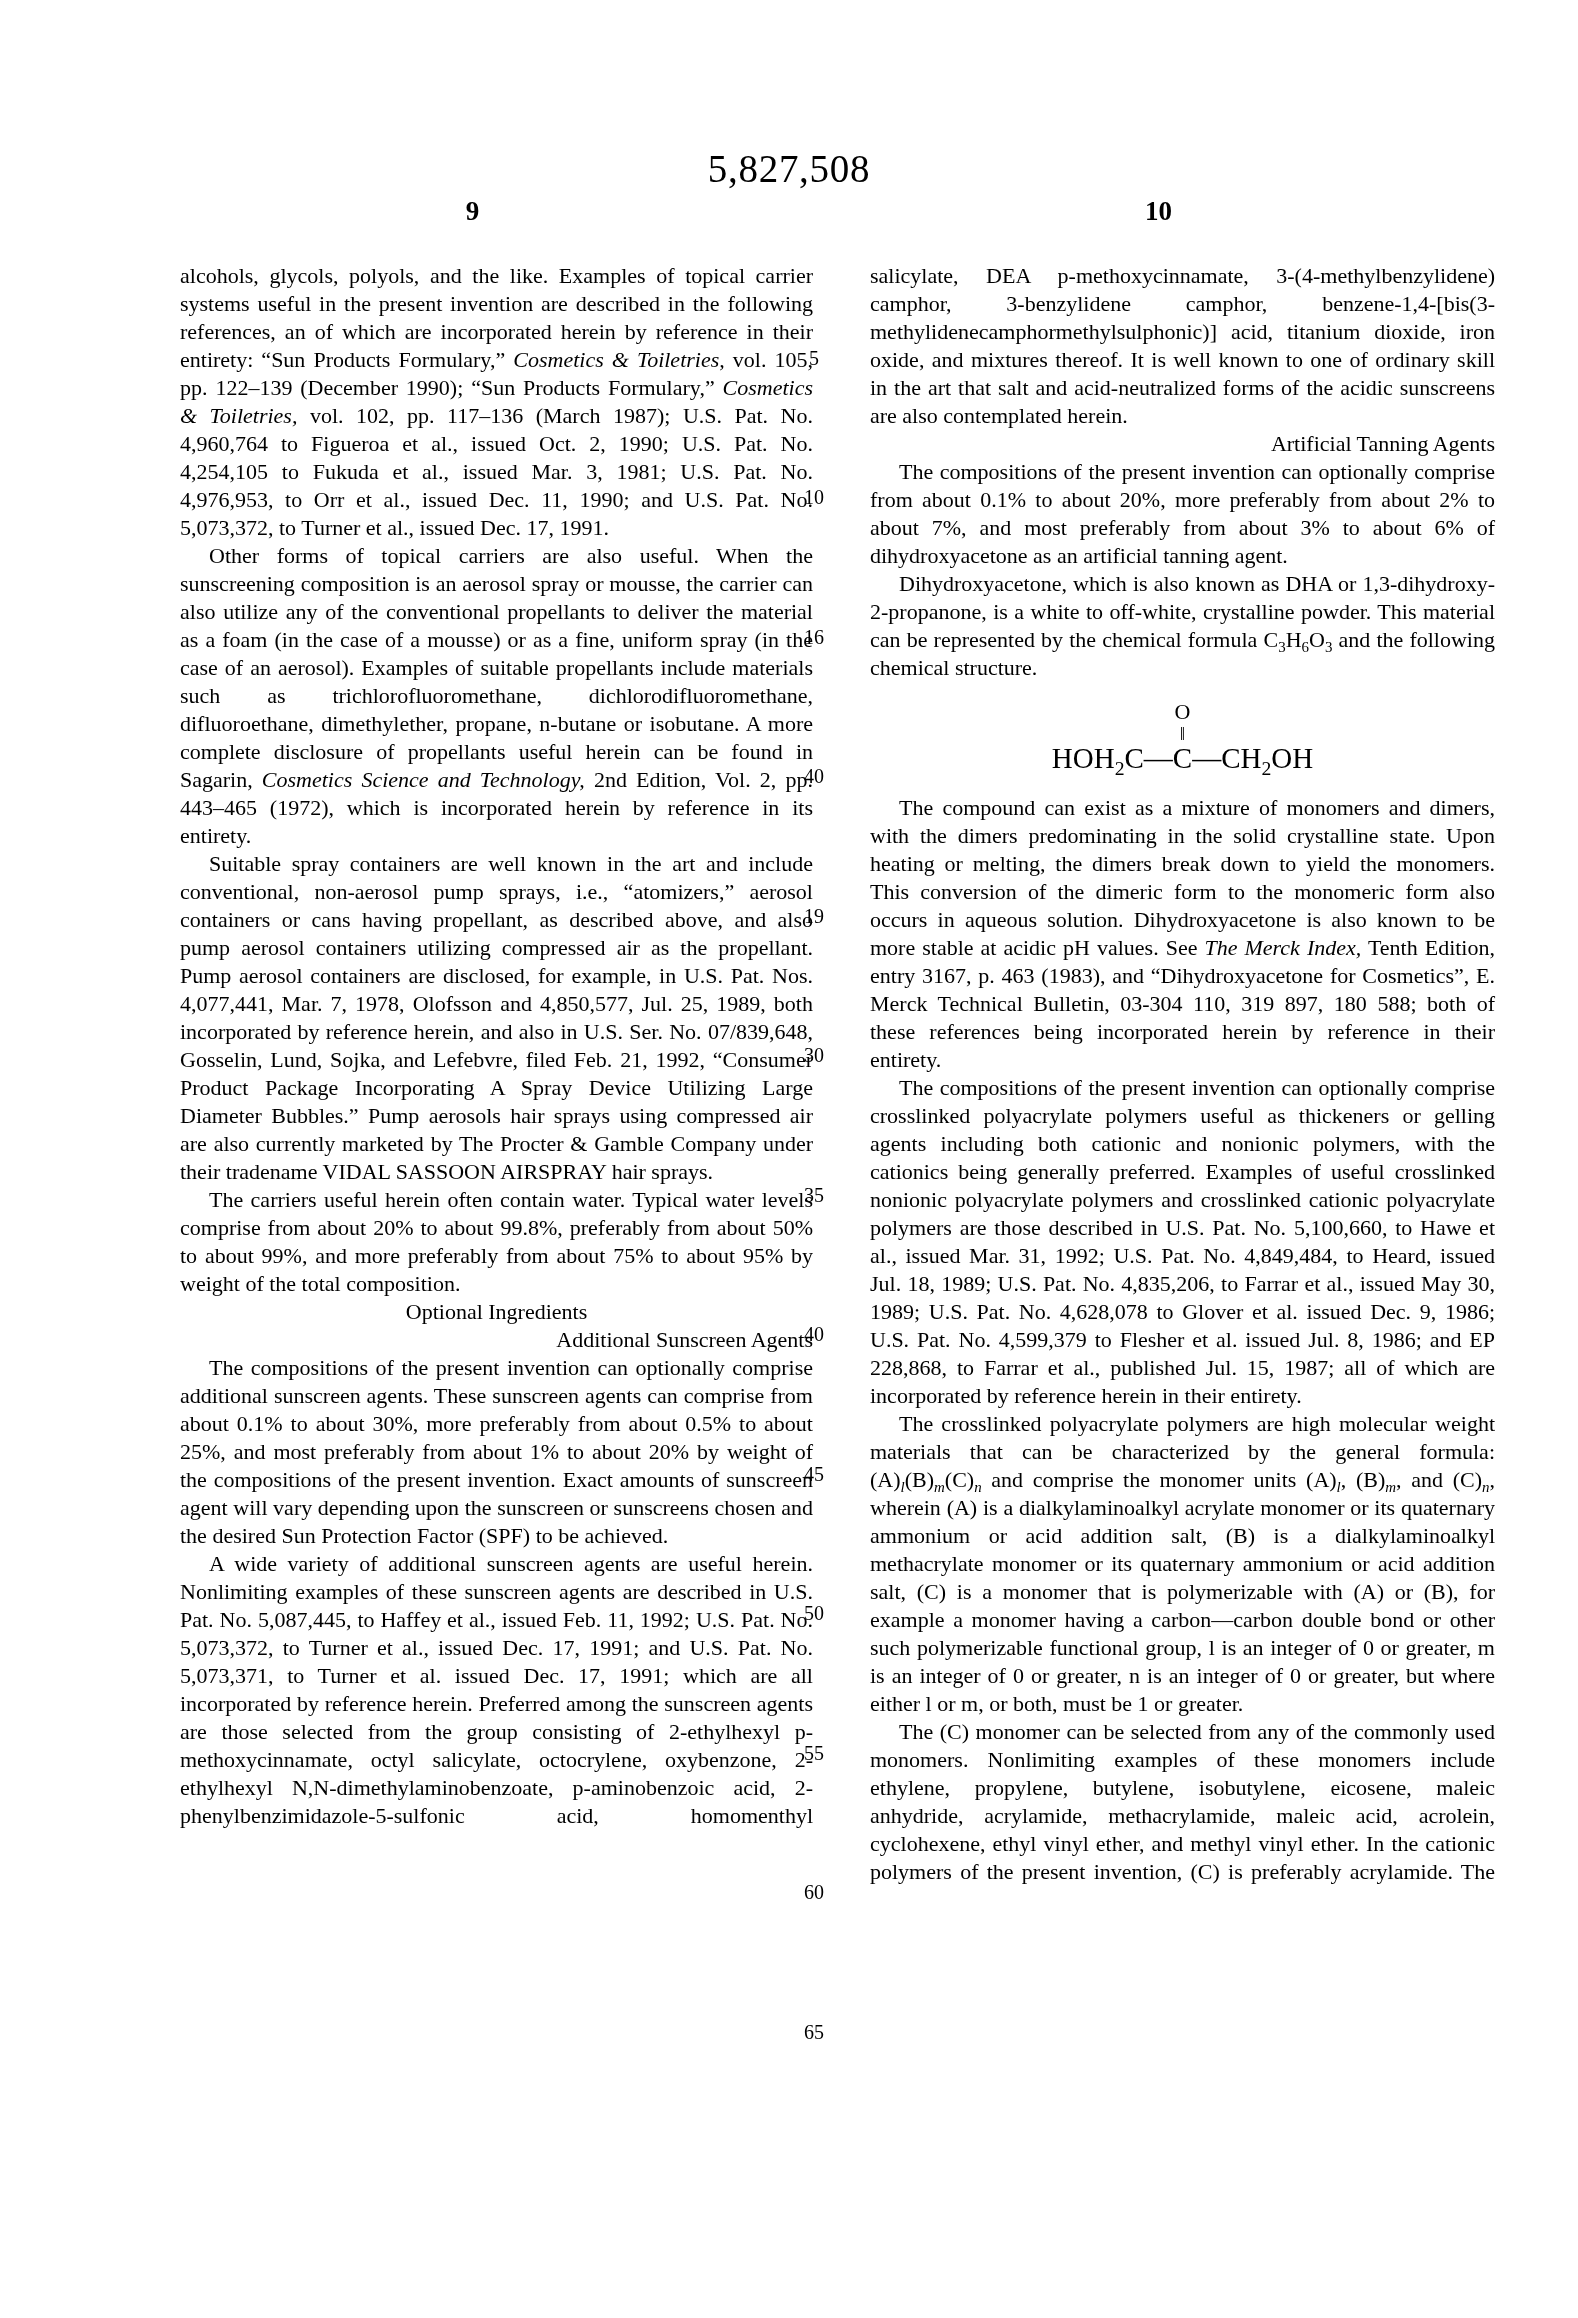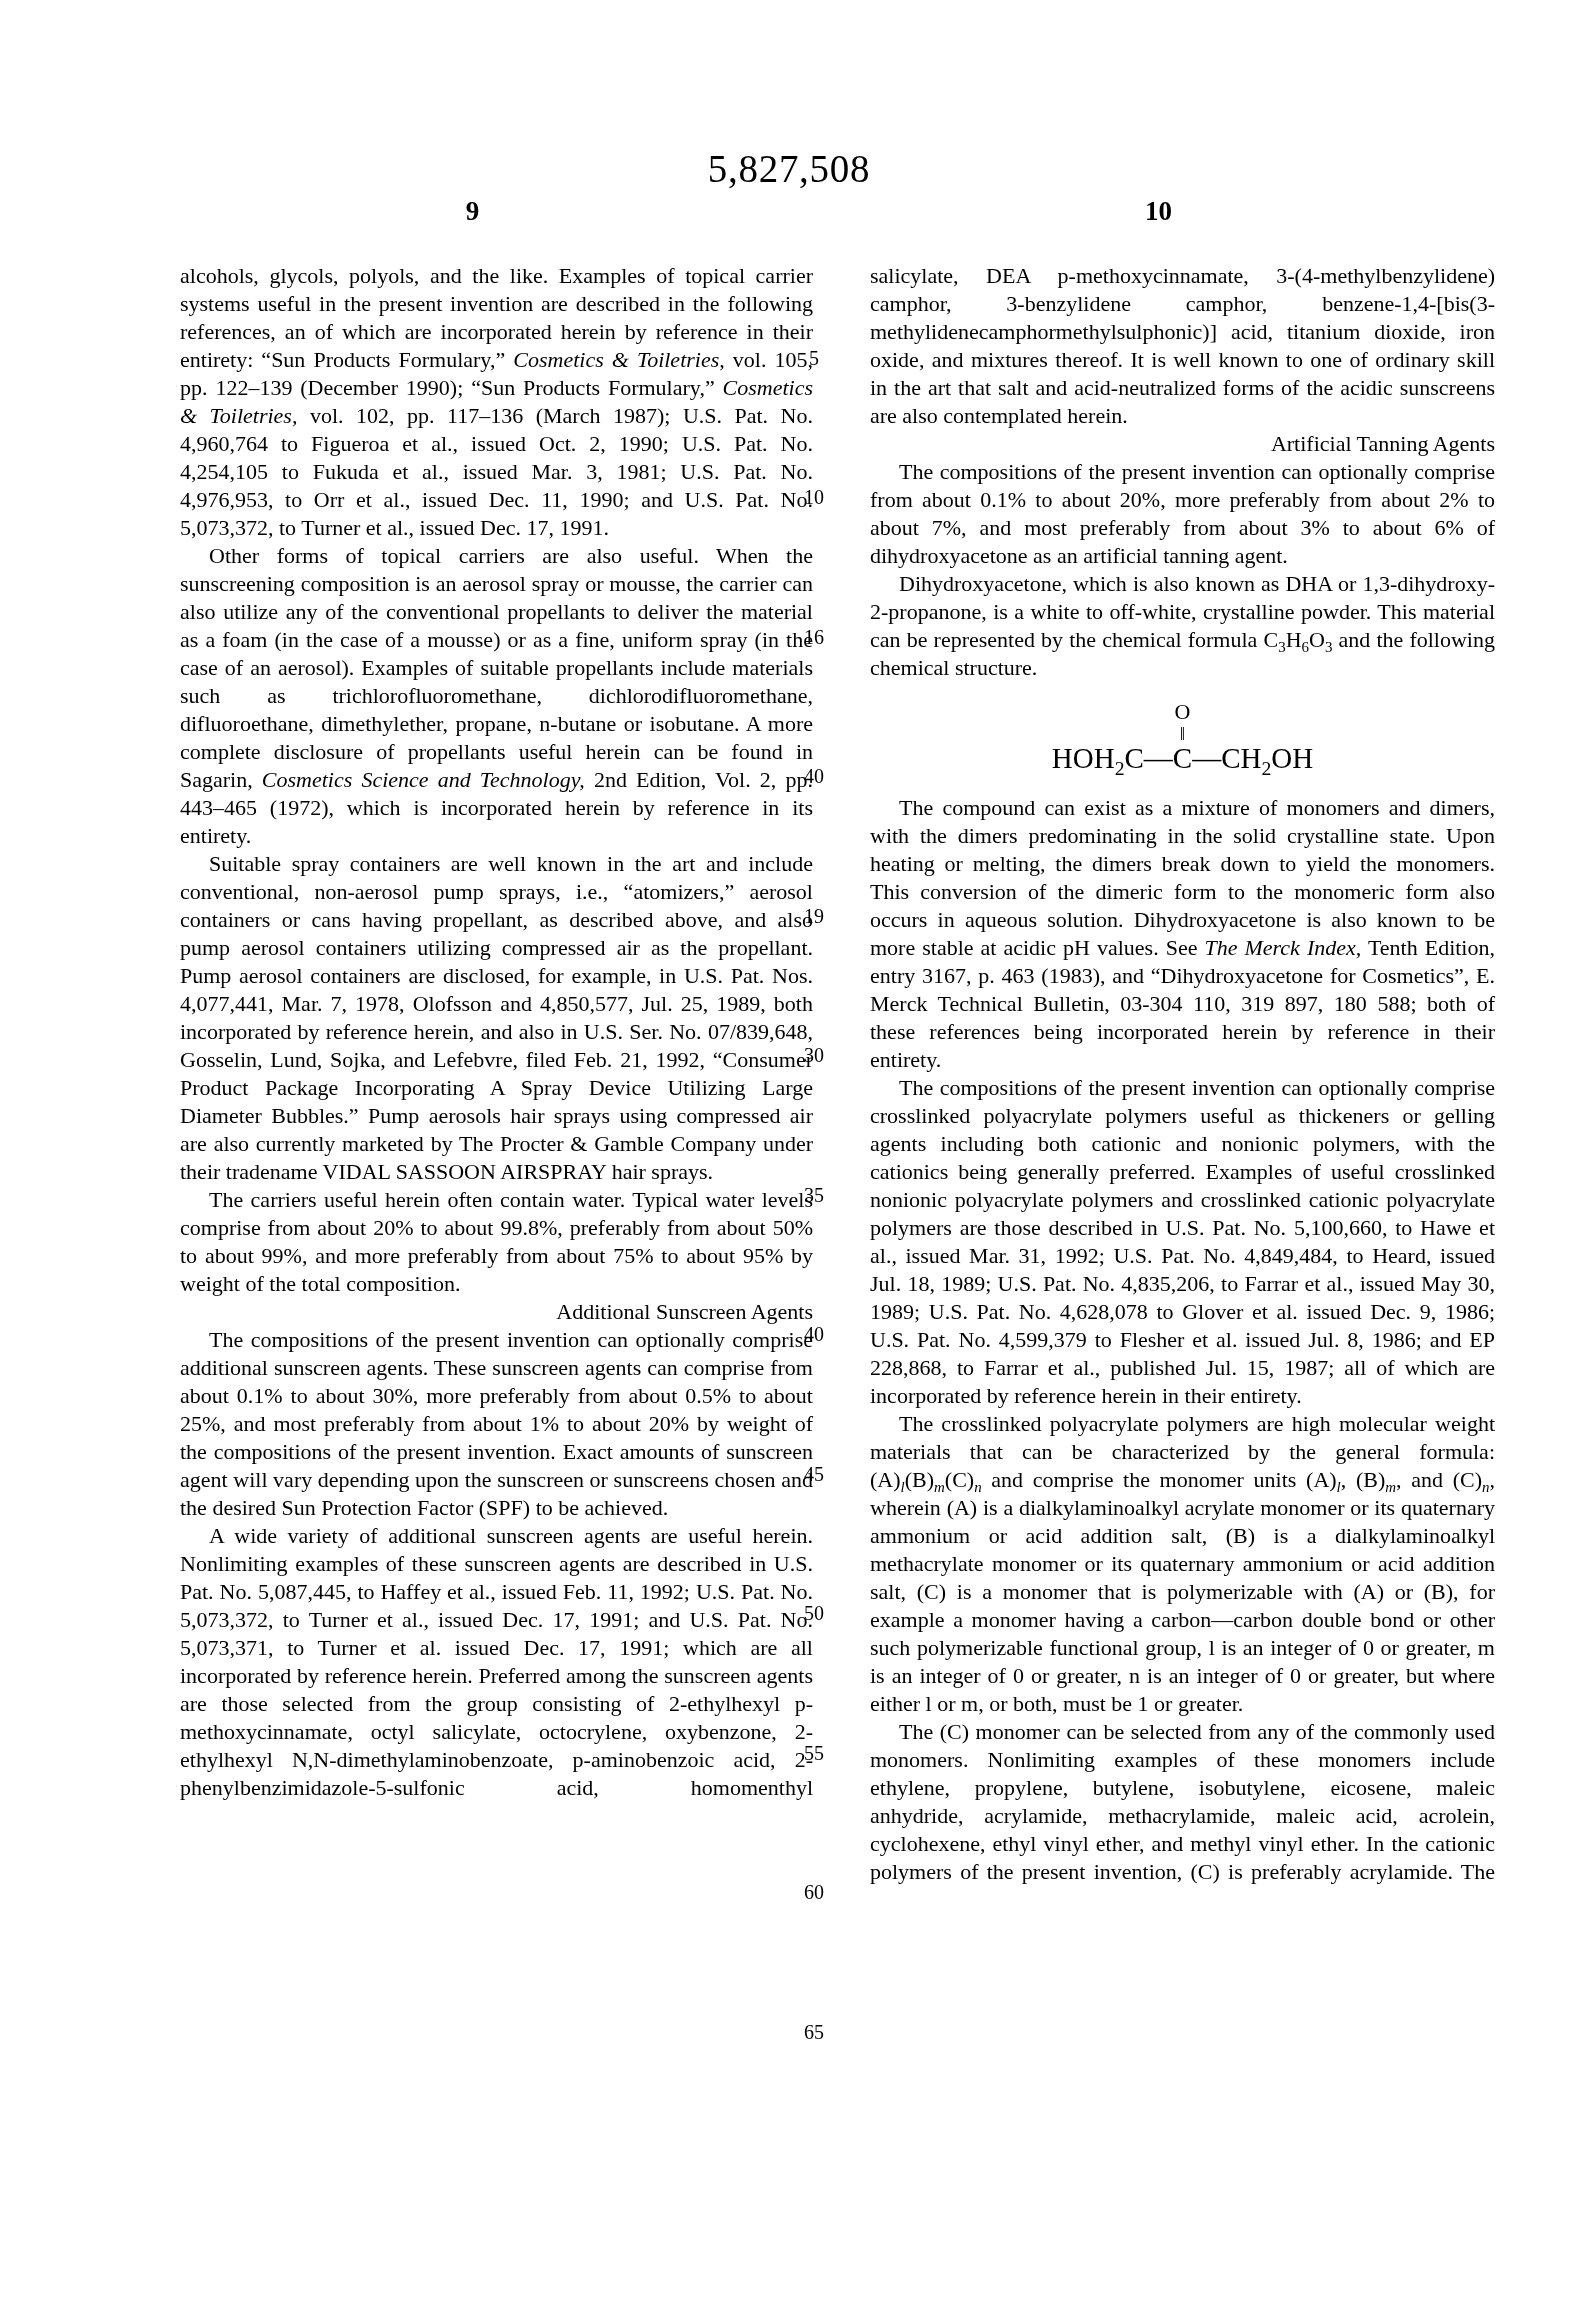--- a/index.html
+++ b/index.html
@@ -83,20 +83,21 @@
   <div class="gutter-num" style="top:1602px">50</div>
   <div class="gutter-num" style="top:1742px">55</div>
   <div class="gutter-num" style="top:1881px">60</div>
   <div class="gutter-num" style="top:2021px">65</div>
 
   <div class="column left">
     <p class="noindent"><span>alcohols, glycols, polyols, and the like. Examples of topical carrier systems useful in the present invention are described in the following references, an of which are incorporated herein by reference in their entirety: “Sun Products Formulary,” </span><span style="font-style: italic;">Cosmetics &amp; Toiletries,</span><span> vol. 105, pp. 122–139 (December 1990); “Sun Products Formulary,” </span><span style="font-style: italic;">Cosmetics &amp; Toiletries,</span><span> vol. 102, pp. 117–136 (March 1987); U.S. Pat. No. 4,960,764 to Figueroa et al., issued Oct. 2, 1990; U.S. Pat. No. 4,254,105 to Fukuda et al., issued Mar. 3, 1981; U.S. Pat. No. 4,976,953, to Orr et al., issued Dec. 11, 1990; and U.S. Pat. No. 5,073,372, to Turner et al., issued Dec. 17, 1991.</span></p>
     <p><span>Other forms of topical carriers are also useful. When the sunscreening composition is an aerosol spray or mousse, the carrier can also utilize any of the conventional propellants to deliver the material as a foam (in the case of a mousse) or as a fine, uniform spray (in the case of an aerosol). Examples of suitable propellants include materials such as trichlorofluoromethane, dichlorodifluoromethane, difluoroethane, dimethylether, propane, n-butane or isobutane. A more complete disclosure of propellants useful herein can be found in Sagarin, </span><span style="font-style: italic;">Cosmetics Science and Technology,</span><span> 2nd Edition, Vol. 2, pp. 443–465 (1972), which is incorporated herein by reference in its entirety.</span></p>
     <p><span>Suitable spray containers are well known in the art and include conventional, non-aerosol pump sprays, i.e., “atomizers,” aerosol containers or cans having propellant, as described above, and also pump aerosol containers utilizing compressed air as the propellant. Pump aerosol containers are disclosed, for example, in U.S. Pat. Nos. 4,077,441, Mar. 7, 1978, Olofsson and 4,850,577, Jul. 25, 1989, both incorporated by reference herein, and also in U.S. Ser. No. 07/839,648, Gosselin, Lund, Sojka, and Lefebvre, filed Feb. 21, 1992, “Consumer Product Package Incorporating A Spray Device Utilizing Large Diameter Bubbles.” Pump aerosols hair sprays using compressed air are also currently marketed by The Procter &amp; Gamble Company under their tradename VIDAL SASSOON AIRSPRAY hair sprays.</span></p>
     <p><span>The carriers useful herein often contain water. Typical water levels comprise from about 20% to about 99.8%, preferably from about 50% to about 99%, and more preferably from about 75% to about 95% by weight of the total composition.</span></p>
+    <p class="noindent h-center">Optional Ingredients</p>
     <p class="noindent h-left">Additional Sunscreen Agents</p>
     <p><span>The compositions of the present invention can optionally comprise additional sunscreen agents. These sunscreen agents can comprise from about 0.1% to about 30%, more preferably from about 0.5% to about 25%, and most preferably from about 1% to about 20% by weight of the compositions of the present invention. Exact amounts of sunscreen agent will vary depending upon the sunscreen or sunscreens chosen and the desired Sun Protection Factor (SPF) to be achieved.</span></p>
     <p class="cont"><span>A wide variety of additional sunscreen agents are useful herein. Nonlimiting examples of these sunscreen agents are described in U.S. Pat. No. 5,087,445, to Haffey et al., issued Feb. 11, 1992; U.S. Pat. No. 5,073,372, to Turner et al., issued Dec. 17, 1991; and U.S. Pat. No. 5,073,371, to Turner et al. issued Dec. 17, 1991; which are all incorporated by reference herein. Preferred among the sunscreen agents are those selected from the group consisting of 2-ethylhexyl p-methoxycinnamate, octyl salicylate, octocrylene, oxybenzone, 2-ethylhexyl N,N-dimethylaminobenzoate, p-aminobenzoic acid, 2-phenylbenzimidazole-5-sulfonic acid, homomenthyl</span></p>
   </div>
 
   <div class="column right">
     <p class="noindent"><span>salicylate, DEA p-methoxycinnamate, 3-(4-methylbenzylidene) camphor, 3-benzylidene camphor, benzene-1,4-[bis(3-methylidenecamphormethylsulphonic)] acid, titanium dioxide, iron oxide, and mixtures thereof. It is well known to one of ordinary skill in the art that salt and acid-neutralized forms of the acidic sunscreens are also contemplated herein.</span></p>
     <p class="noindent h-left">Artificial Tanning Agents</p>
     <p><span>The compositions of the present invention can optionally comprise from about 0.1% to about 20%, more preferably from about 2% to about 7%, and most preferably from about 3% to about 6% of dihydroxyacetone as an artificial tanning agent.</span></p>
     <p><span>Dihydroxyacetone, which is also known as DHA or 1,3-dihydroxy-2-propanone, is a white to off-white, crystalline powder. This material can be represented by the chemical formula C</span><sub>3</sub><span>H</span><sub>6</sub><span>O</span><sub>3</sub><span> and the following chemical structure.</span></p>

